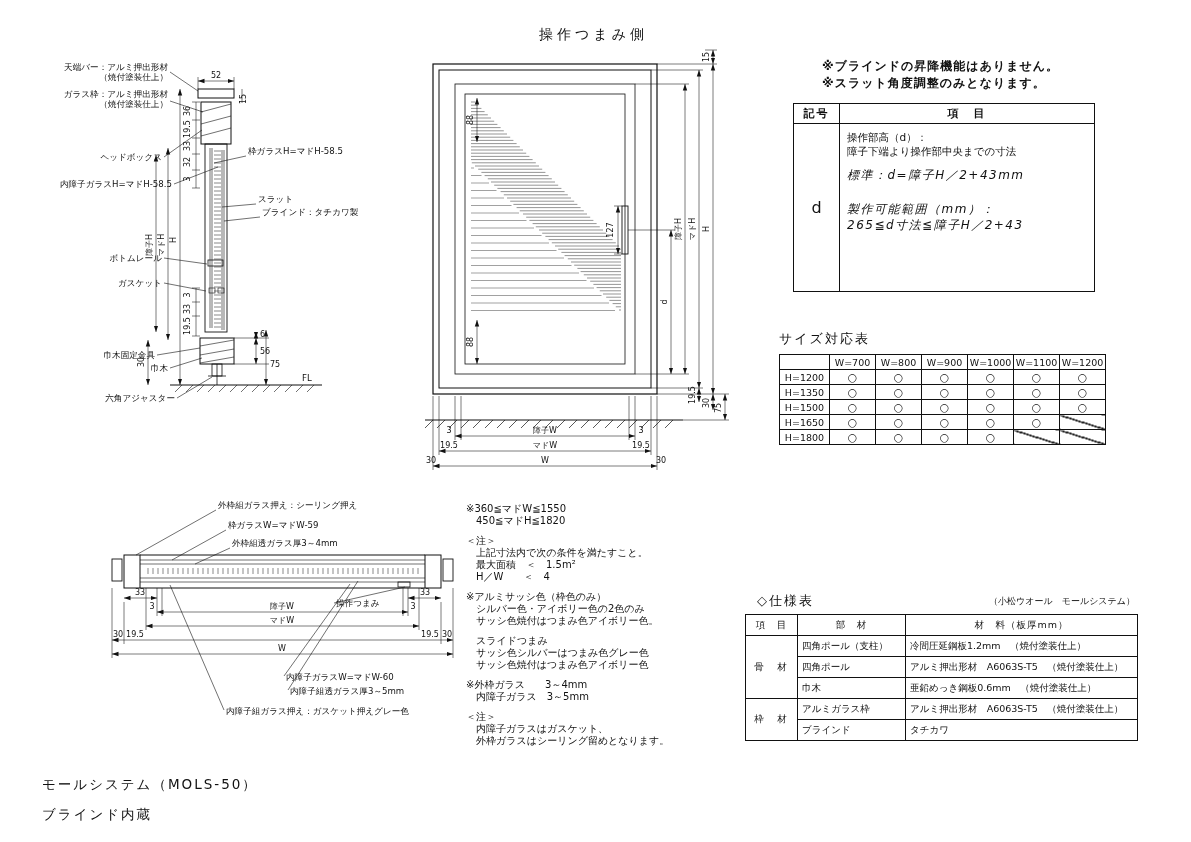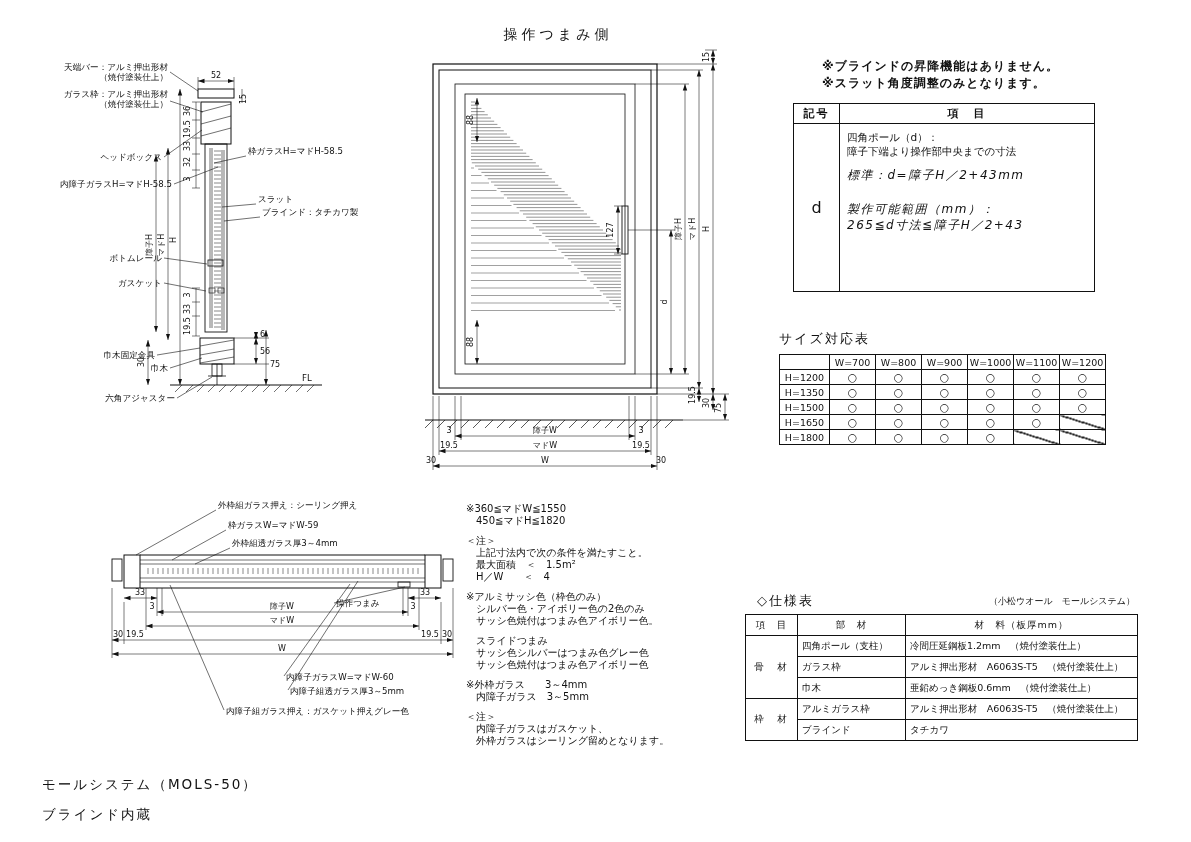--- a/index.html
+++ b/index.html
@@ -1,19 +1,19 @@
 <!DOCTYPE html>
 <html><head>
 <meta charset="utf-8">
 <style>
   * { margin:0; padding:0; box-sizing:border-box; }
   html,body { width:1191px; height:842px; }
   body { background:#fff; color:#111; font-family:"DejaVu Sans",sans-serif; position:relative; overflow:hidden; }
   .abs { position:absolute; }
-  .drawing-title { font-size:14px; letter-spacing:4px; text-align:center; width:180px; }
+  .drawing-title { font-size:14px; letter-spacing:4px; text-align:right; width:180px; }
   .note-line { font-size:12px; font-weight:bold; letter-spacing:1px; line-height:17px; white-space:pre; }
   
   .dtable { border-collapse:collapse; table-layout:fixed; width:302px; }
   .dtable th, .dtable td { border:1.6px solid #111; }
   .dtable th { font-size:11px; font-weight:bold; height:20px; letter-spacing:2px; }
   .dtable .c-sym { width:46px; }
   .dtable td { vertical-align:top; height:168px; }
   .sym-d { text-align:center; vertical-align:middle !important; font-size:16px; }
   .d-line { font-size:10.5px; line-height:14px; padding-left:7px; white-space:pre; }
   .d-line.big { font-size:12px; letter-spacing:1.5px; line-height:16px;font-style:italic; }
@@ -541,21 +541,21 @@
     <tr>
       <th class="c-sym">記号</th>
       <th>項　目</th>
     </tr>
   </thead>
   <tbody>
     <tr>
       <td class="c-sym sym-d">d</td>
       <td>
           <div id="d-lines" style="padding-top:6px;">
-            <div class="d-line">四角ポール（d）：</div>
+            <div class="d-line">操作部高（d）：</div>
             <div class="d-line">障子下端より操作部中央までの寸法</div>
             <div class="d-blank"></div>
             <div class="d-line big">標準：d=障子H／2+43mm</div>
             <div class="d-blank"></div>
             <div class="d-blank"></div>
             <div class="d-line big">製作可能範囲（mm）：</div>
             <div class="d-line big">265≦d寸法≦障子H／2+43</div>
           </div>
         </td>
     </tr>
@@ -671,21 +671,21 @@
         <th class="sp-mat">材　料（板厚mm）</th>
       </tr>
     </thead>
     <tbody id="spec-body">
         <tr>
           <td class="sp-group" rowspan="3">骨　材</td>
           <td class="sp-part">四角ポール（支柱）</td>
           <td class="sp-mat">冷間圧延鋼板1.2mm　（焼付塗装仕上）</td>
         </tr>
         <tr>
-          <td class="sp-part">ガラス枠</td>
+          <td class="sp-part">四角ポール</td>
           <td class="sp-mat">アルミ押出形材　A6063S-T5　（焼付塗装仕上）</td>
         </tr>
         <tr>
           <td class="sp-part">巾木</td>
           <td class="sp-mat">亜鉛めっき鋼板0.6mm　（焼付塗装仕上）</td>
         </tr>
         <tr>
           <td class="sp-group" rowspan="2">枠　材</td>
           <td class="sp-part">アルミガラス枠</td>
           <td class="sp-mat">アルミ押出形材　A6063S-T5　（焼付塗装仕上）</td>

